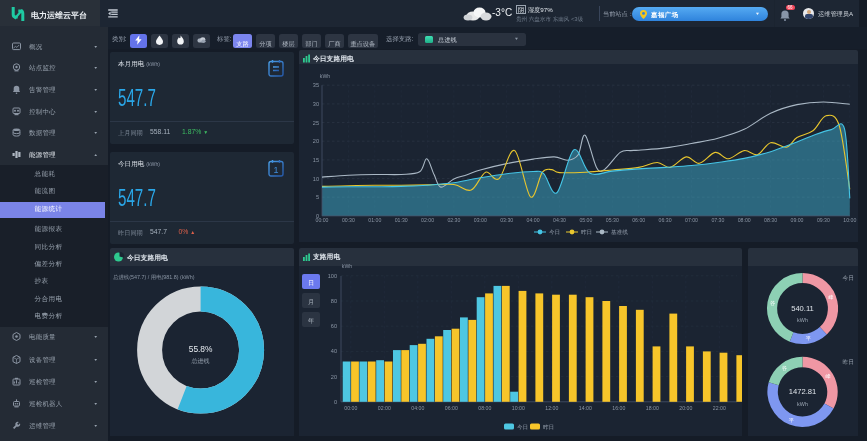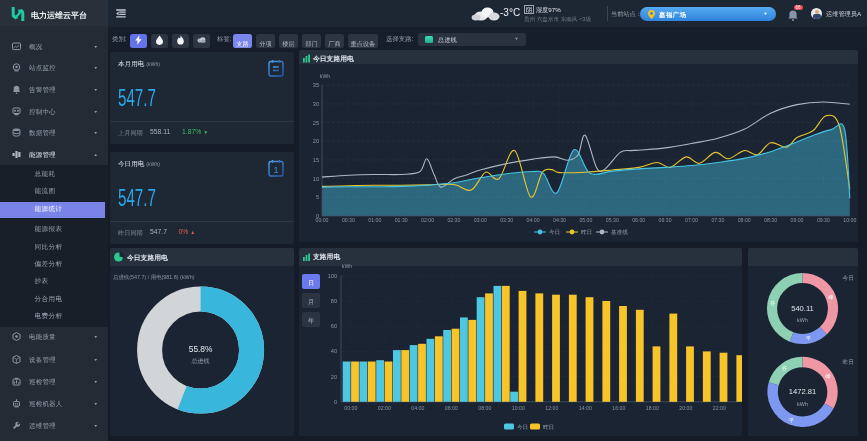--- a/index.html
+++ b/index.html
@@ -140,21 +140,21 @@
       <div style="position:absolute;left:0;top:415.0px;width:108px;height:21px;line-height:21px;">
         <span style="position:absolute;left:11.5px;top:6px;line-height:0;font-size:0;">
           <svg width="9" height="9" viewBox="0 0 9 9" style="display:block">
             <path d="M6.8,1 a2.5,2.5 0 0 0 -3.3,3.3 L1,6.8 L2.2,8 L4.7,5.5 a2.5,2.5 0 0 0 3.3,-3.3 L6.3,3.9 L5.1,2.7 Z" fill="#8b95a3"></path>
           </svg>
         </span>
         <span style="position:absolute;left:29px;font-size:6.5px;color:#97a1ad;letter-spacing:0.2px;">运维管理</span>
         <span style="position:absolute;right:10px;font-size:4.5px;color:#97a1ad;transform:scaleY(0.8);">▼</span>
       </div>
     </div>
-<div style="position:absolute;left:108px;top:0;width:759px;height:27px;background:#1d2633;">
+<div style="position:absolute;left:100px;top:0;width:759px;height:27px;background:#1d2633;">
       <svg width="10" height="10" viewBox="0 0 10 10" style="position:absolute;left:7.5px;top:9px;">
         <path d="M0.2,1 h9.5 M3.2,3.2 h6.5 M3.2,5.4 h6.5 M0.2,7.8 h9.5" stroke="#c3cad4" stroke-width="1.3"></path>
         <path d="M2.6,2.6 v4 l-2.4,-2 z" fill="#c3cad4"></path>
       </svg>
       <svg width="31" height="17" viewBox="0 0 31 17" style="position:absolute;left:362px;top:5px;">
 <ellipse cx="11" cy="11" rx="6.6" ry="4.6" fill="#e8e9ea"></ellipse>
         <ellipse cx="17.5" cy="7.5" rx="6" ry="5" fill="#f5f6f7"></ellipse>
         <ellipse cx="24" cy="11.5" rx="5.5" ry="4" fill="#d8dadd"></ellipse>
         <ellipse cx="6" cy="12.5" rx="4.4" ry="3" fill="#cfd2d6"></ellipse>
       </svg>

